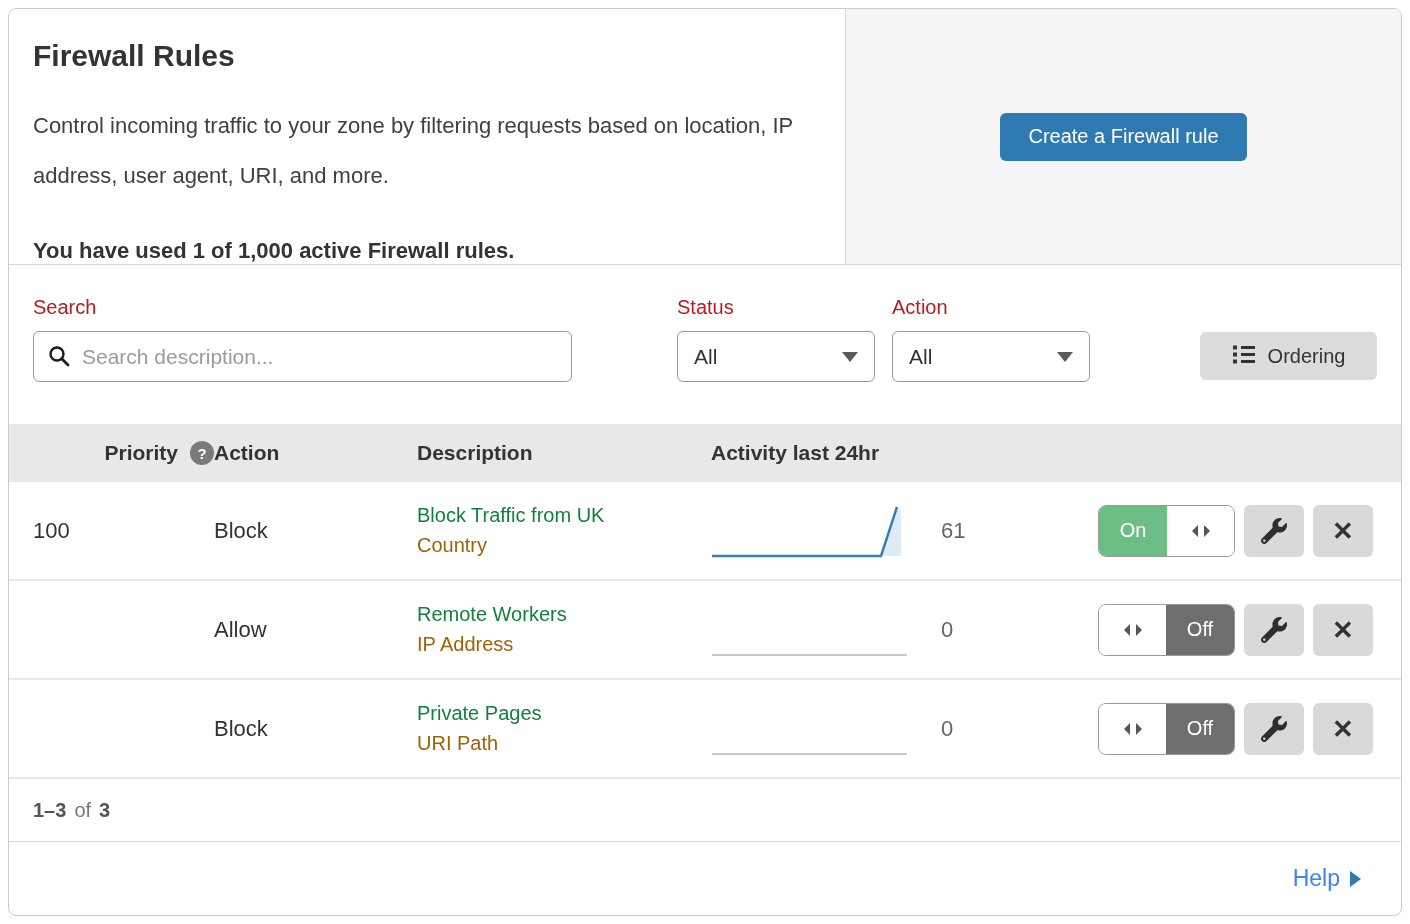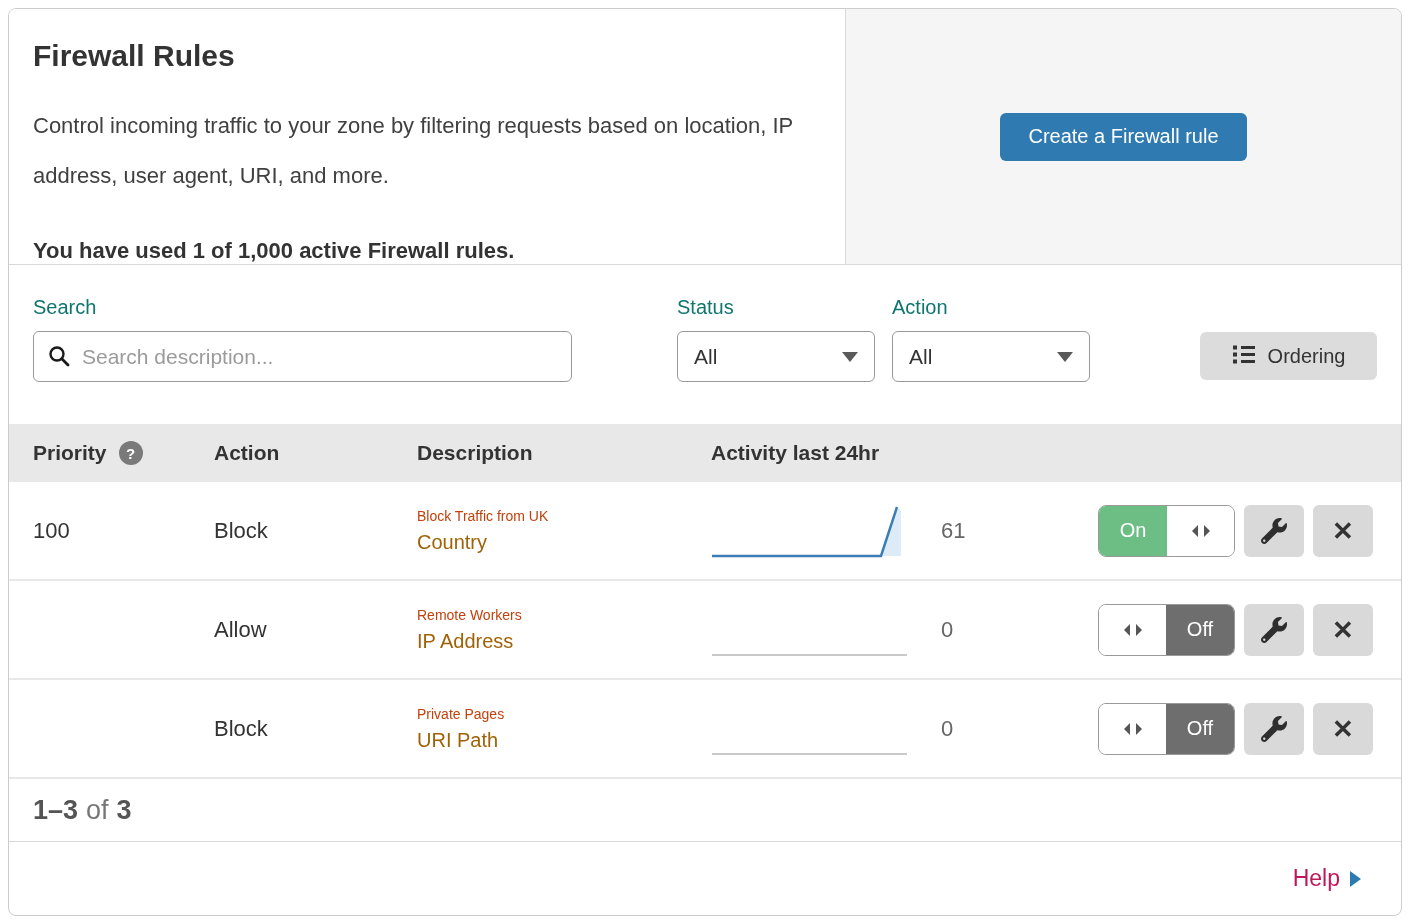--- a/index.html
+++ b/index.html
@@ -17,21 +17,21 @@
   .page-desc { font-size:22px; color:#404040; line-height:50px; width:780px; }
   .usage-line { font-size:22px; font-weight:bold; color:#333; margin-top:37px; }
   .header-right { flex:1; background:#f5f5f5; display:flex; align-items:center; justify-content:center; }
   .create-btn { background:#2f7bb1; color:#fff; font-size:20px; border:none;
     border-radius:6px; padding:0 28px; height:48px; cursor:pointer;
     font-family:inherit; }
 
   
   .filters { display:flex; padding:31px 24px 42px 24px; flex:none; }
   .fgroup { display:flex; flex-direction:column; }
-  .flabel { font-size:20px; color:#0f766e; margin-bottom:12px; }
+  .flabel { font-size:20px; color:#b91c1c; margin-bottom:12px; }
   .search-wrap { position:relative; width:629px; }
   .search-input { width:539px; height:51px; border:1px solid #999; border-radius:6px;
     font-size:21px; color:#333; padding:0 14px 0 48px; font-family:inherit; }
   .search-input::placeholder { color:#9b9b9b; }
   .search-icon { position:absolute; left:14px; top:13px; }
   .select { width:198px; height:51px; border:1px solid #999; border-radius:6px;
     background:#fff; display:flex; align-items:center; justify-content:space-between;
     padding:0 16px; font-size:21px; color:#333; cursor:pointer;gap:17px; }
   .caret { width:0; height:0; border-left:8px solid transparent;
     border-right:8px solid transparent; border-top:10px solid #5a5a5a; }
@@ -40,27 +40,27 @@
   .ordering-btn { align-self:flex-end; margin-bottom:2px; width:177px; height:48px;
     background:#dcdcdc; border:none; border-radius:6px; display:flex; align-items:center;
     justify-content:center; gap:12px; font-size:20px; color:#333; cursor:pointer;
     font-family:inherit; }
 
   
   .tgrid { display:grid; grid-template-columns:181px 203px 294px 358px 1fr;
     padding-left:24px; align-items:center; }
   .thead { height:58px; background:#e8e8e8; font-size:21px; font-weight:bold;
     color:#333; flex:none; }
-  .th-priority { display:flex; align-items:center; gap:12px; }
+  .th-priority { display:flex; align-items:center; gap:12px;justify-content:flex-end; }
   .help-badge { width:24px; height:24px; border-radius:50%; background:#7a7a7a;
     color:#fff; font-size:15px; font-weight:bold; display:flex; align-items:center;
     justify-content:center; cursor:pointer; }
   .trow { height:99px; border-bottom:2px solid #e8e8e8; flex:none; }
   .cell-main { font-size:22px; color:#333; }
-  .desc-title { font-size:14px; color:#c2410c; }
+  .desc-title { font-size:20px; color:#15803d; }
   .desc-sub { font-size:20px; color:#a16207; margin-top:7px; }
   .activity { display:flex; align-items:center; }
   .spark { width:198px; height:58px; flex:none; }
   .spark.flat .blue-line, .spark.flat .blue-fill { display:none; }
   .spark.spike .gray-line { display:none; }
   .count { font-size:22px; color:#666; margin-left:32px; }
   .controls { display:flex; align-items:center; justify-content:flex-end;
     gap:9px; padding-right:28px; }
 
   .toggle { width:137px; height:52px; border:1px solid #999; border-radius:8px;
@@ -72,26 +72,26 @@
   .toggle.on .seg-knob { order:2; }
   .toggle.off .seg-label { background:#6e6e6e; order:2; }
   .toggle.off .seg-knob { order:1; }
 
   .icon-btn { width:60px; height:52px; background:#d9d9d9; border:none; border-radius:6px;
     display:flex; align-items:center; justify-content:center; cursor:pointer; }
   .x-glyph { font-size:26px; font-weight:bold; color:#333; line-height:1; }
 
   
   .pagination { height:63px; border-bottom:1px solid #d9d9d9; display:flex;
-    align-items:center; padding-left:24px; font-size:27px; color:#777; flex:none; }
+    align-items:center; padding-left:24px; font-size:20px; color:#777; flex:none; }
   .pg-strong { font-weight:bold; color:#555; }
   .pg-of { margin:8px 8px; }
   .bottom-bar { flex:1; display:flex; align-items:center; justify-content:flex-end;
     padding-right:40px; }
-  .help-link { display:flex; align-items:center; gap:10px; color:#be185d;
+  .help-link { display:flex; align-items:center; gap:10px; color:#3b82f6;
     font-size:23px; cursor:pointer; }
   .help-tri { width:0; height:0; border-top:8px solid transparent;
     border-bottom:8px solid transparent; border-left:11px solid #2c7cb0; }
 </style>
 </head>
 <body>
 
 <div class="card">
 
   <div class="header">

